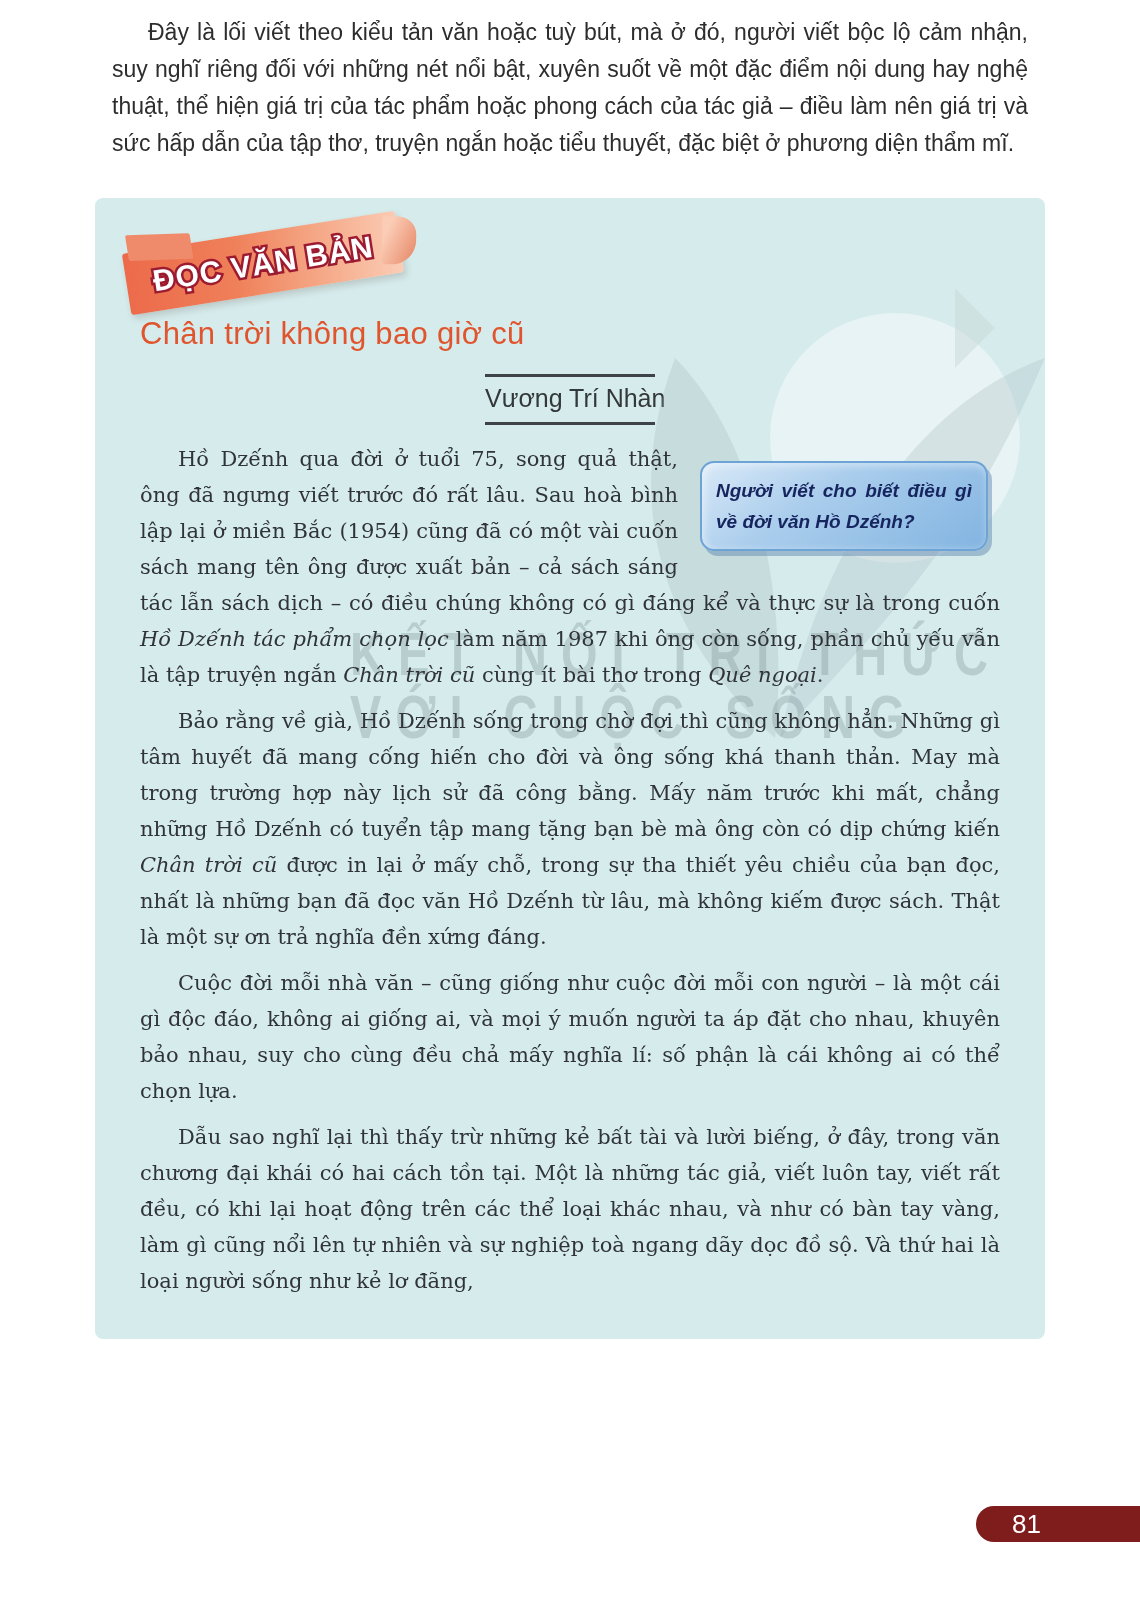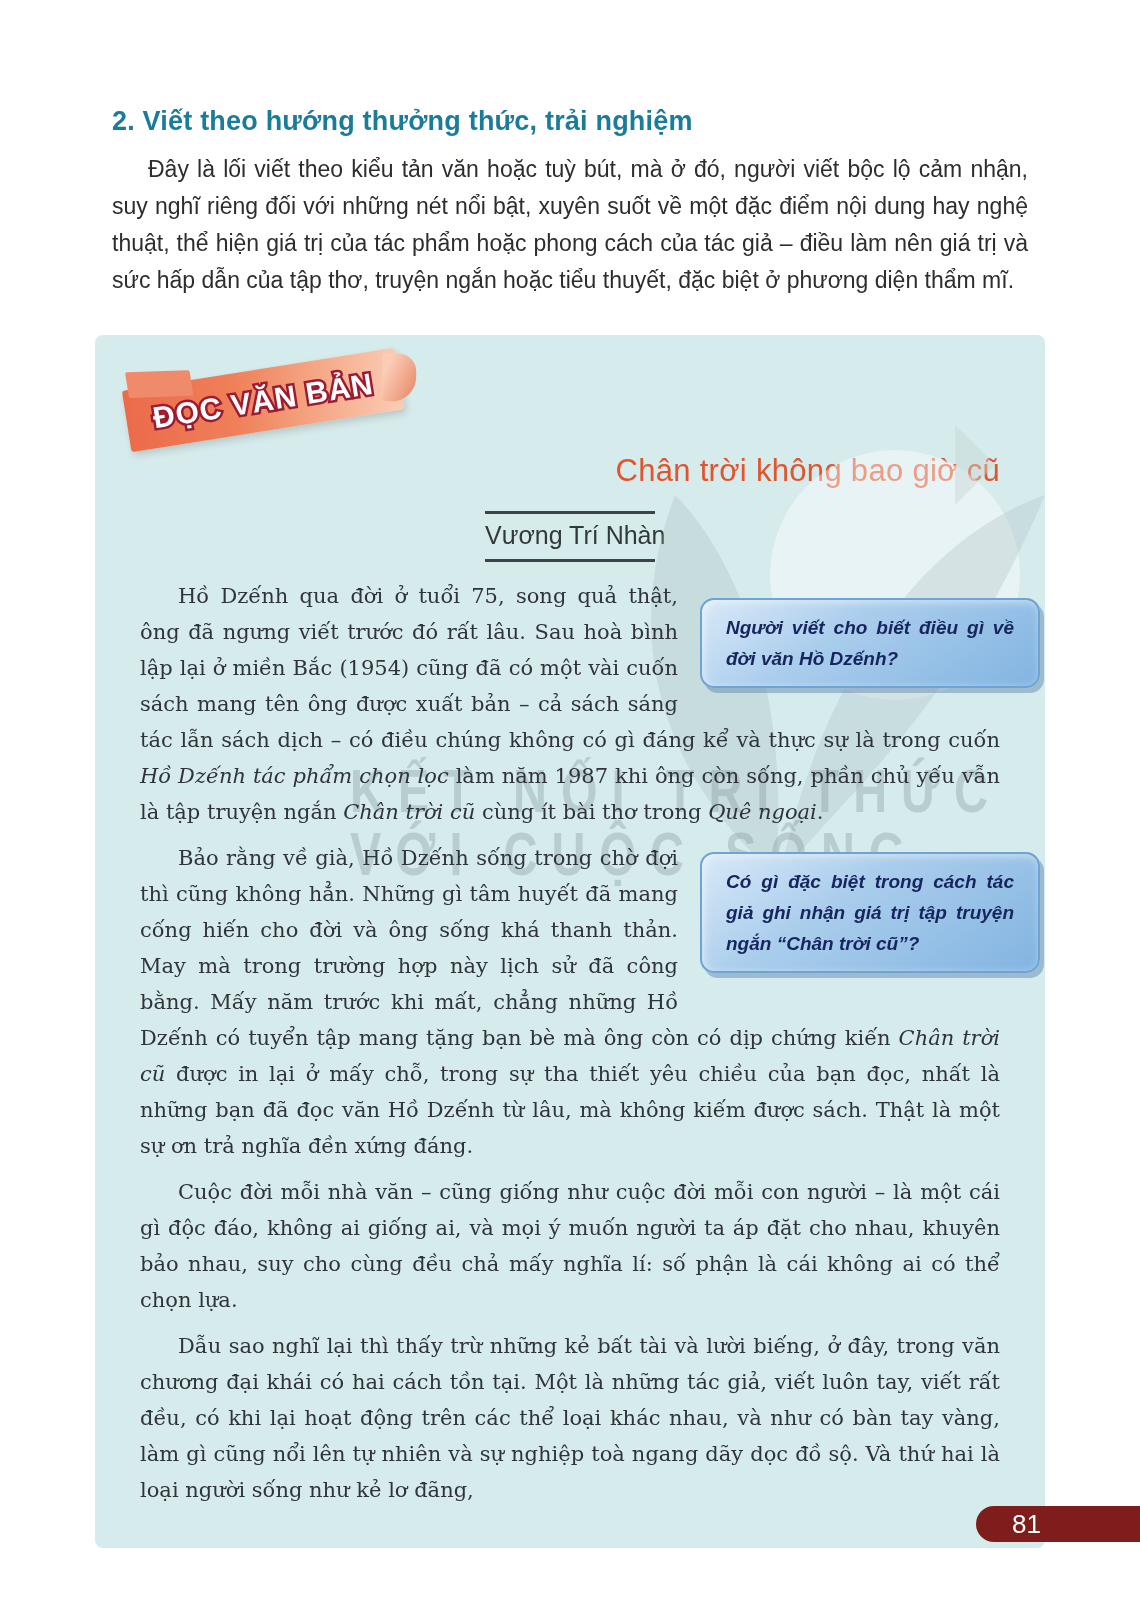--- a/index.html
+++ b/index.html
@@ -49,21 +49,21 @@
     background:#ef8a6a;transform:skewY(7deg);border-radius:2px;
   }
   .ribbon::after{
     content:"";position:absolute;right:-17px;top:6px;width:34px;height:48px;
     background:linear-gradient(115deg,#fbcdb6 20%,#eea083 70%,#e38560 100%);
     border-radius:2px 18px 24px 4px;transform:rotate(10deg);
   }
   .ribbon svg{position:relative;z-index:2;display:block;}
 
   .reading-title{
-    margin:92px 0 0 0;text-align:right;
+    margin:92px 0 0 0;text-align:left;
     font-size:31px;font-weight:500;color:#e0552d;letter-spacing:.3px;
   }
   .byline{
     width:170px;margin:22px auto 0 auto;text-align:center;
     border-top:3px solid #3d4346;border-bottom:3px solid #3d4346;
     padding:7px 0 9px 0;
   }
   .author{font-size:25px;color:#33383b;white-space:nowrap;margin-top:36px;}
 
   .reading{
@@ -74,42 +74,41 @@
   .rp{margin:0 0 10px 0;text-indent:38px;}
   .rp i{font-style:italic;}
 
   
   .cwrap{float:right;width:300px;margin-left:22px;display:block;}
   .cwrap1{height:140px;}
   .cwrap2{height:172px;}
   .cwrap1 .callout{margin-top:20px;}
   .cwrap2 .callout{margin-top:12px;}
   .callout{
-    display:block;box-sizing:border-box;width:340px;
-    padding:12px 24px;border:2px solid #6ea3d6;border-radius:14px;
+    display:block;box-sizing:border-box;width:288px;
+    padding:12px 14px;border:2px solid #6ea3d6;border-radius:14px;
     background:linear-gradient(145deg,#d9e9f8 0%,#aacdec 40%,#82b4e1 100%);
     box-shadow:4px 5px 0 rgba(88,128,173,.45), inset 2px 2px 8px rgba(255,255,255,.5);
     font-family:"Liberation Sans",sans-serif;
     font-size:19px;line-height:31px;font-weight:bold;font-style:italic;
     color:#17255f;text-align:justify;text-indent:0;
   }
 
   
   .page-badge{
     position:absolute;right:0;top:1506px;width:164px;height:36px;
     background:#7f1d1d;border-radius:18px 0 0 18px;
     color:#ffffff;font-size:26px;line-height:36px;
     padding-left:36px;box-sizing:border-box;
   }
 </style>
 </head>
 <body>
 
 <div class="intro">
-  <h2 class="section-heading">2. Viết theo hướng thưởng thức, trải nghiệm</h2>
   <p class="intro-para">Đây là lối viết theo kiểu tản văn hoặc tuỳ bút, mà ở đó, người viết bộc lộ cảm nhận, suy nghĩ riêng đối với những nét nổi bật, xuyên suốt về một đặc điểm nội dung hay nghệ thuật, thể hiện giá trị của tác phẩm hoặc phong cách của tác giả – điều làm nên giá trị và sức hấp dẫn của tập thơ, truyện ngắn hoặc tiểu thuyết, đặc biệt ở phương diện thẩm mĩ.</p>
 </div>
 
 <div class="panel">
 
   <svg class="wm-logo" viewBox="0 0 560 500" aria-hidden="true">
     <circle cx="370" cy="170" r="125" fill="rgba(255,255,255,0.42)"></circle>
     <path d="M250 470 C 150 380, 90 250, 150 90 C 230 170, 265 330, 250 470 Z" fill="rgba(160,182,184,0.28)"></path>
     <path d="M255 470 C 340 370, 430 300, 520 90 C 380 140, 290 300, 255 470 Z" fill="rgba(170,190,192,0.30)"></path>
     <path d="M430 20 L470 60 L430 100 Z" fill="rgba(200,214,214,0.45)"></path>
@@ -134,25 +133,20 @@
     <div class="rp">
       <span class="cwrap cwrap1">
         <span class="callout">
           <span>Người viết cho biết điều gì về đời văn Hồ Dzếnh?</span>
         </span>
       </span>
       <span><span>Hồ Dzếnh qua đời ở tuổi 75, song quả thật, ông đã ngưng viết trước đó rất lâu. Sau hoà bình lập lại ở miền Bắc (1954) cũng đã có một vài cuốn sách mang tên ông được xuất bản – cả sách sáng tác lẫn sách dịch – có điều chúng không có gì đáng kể và thực sự là trong cuốn </span><i>Hồ Dzếnh tác phẩm chọn lọc</i><span> làm năm 1987 khi ông còn sống, phần chủ yếu vẫn là tập truyện ngắn </span><i>Chân trời cũ</i><span> cùng ít bài thơ trong </span><i>Quê ngoại</i><span>.</span></span>
     </div>
 
     <div class="rp">
-      <span class="cwrap cwrap2">
-        <span class="callout">
-          <span>Có gì đặc biệt trong cách tác giả ghi nhận giá trị tập truyện ngắn “Chân trời cũ”?</span>
-        </span>
-      </span>
       <span><span>Bảo rằng về già, Hồ Dzếnh sống trong chờ đợi thì cũng không hẳn. Những gì tâm huyết đã mang cống hiến cho đời và ông sống khá thanh thản. May mà trong trường hợp này lịch sử đã công bằng. Mấy năm trước khi mất, chẳng những Hồ Dzếnh có tuyển tập mang tặng bạn bè mà ông còn có dịp chứng kiến </span><i>Chân trời cũ</i><span> được in lại ở mấy chỗ, trong sự tha thiết yêu chiều của bạn đọc, nhất là những bạn đã đọc văn Hồ Dzếnh từ lâu, mà không kiếm được sách. Thật là một sự ơn trả nghĩa đền xứng đáng.</span></span>
     </div>
 
     <div class="rp">
       <span><span>Cuộc đời mỗi nhà văn – cũng giống như cuộc đời mỗi con người – là một cái gì độc đáo, không ai giống ai, và mọi ý muốn người ta áp đặt cho nhau, khuyên bảo nhau, suy cho cùng đều chả mấy nghĩa lí: số phận là cái không ai có thể chọn lựa.</span></span>
     </div>
 
     <div class="rp">
       <span><span>Dẫu sao nghĩ lại thì thấy trừ những kẻ bất tài và lười biếng, ở đây, trong văn chương đại khái có hai cách tồn tại. Một là những tác giả, viết luôn tay, viết rất đều, có khi lại hoạt động trên các thể loại khác nhau, và như có bàn tay vàng, làm gì cũng nổi lên tự nhiên và sự nghiệp toà ngang dãy dọc đồ sộ. Và thứ hai là loại người sống như kẻ lơ đãng,</span></span>
     </div>

